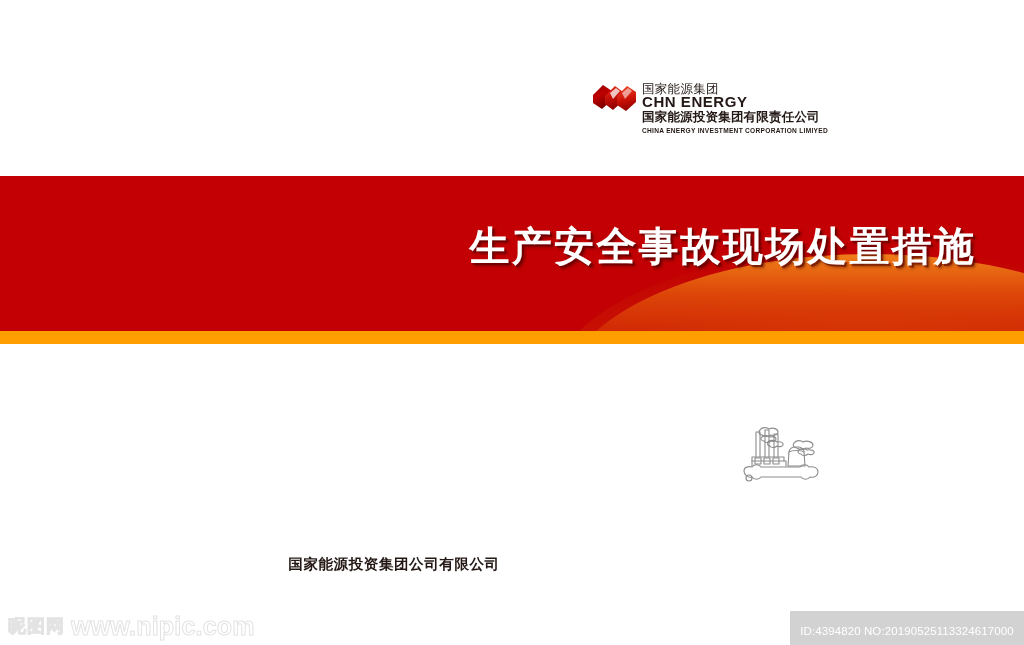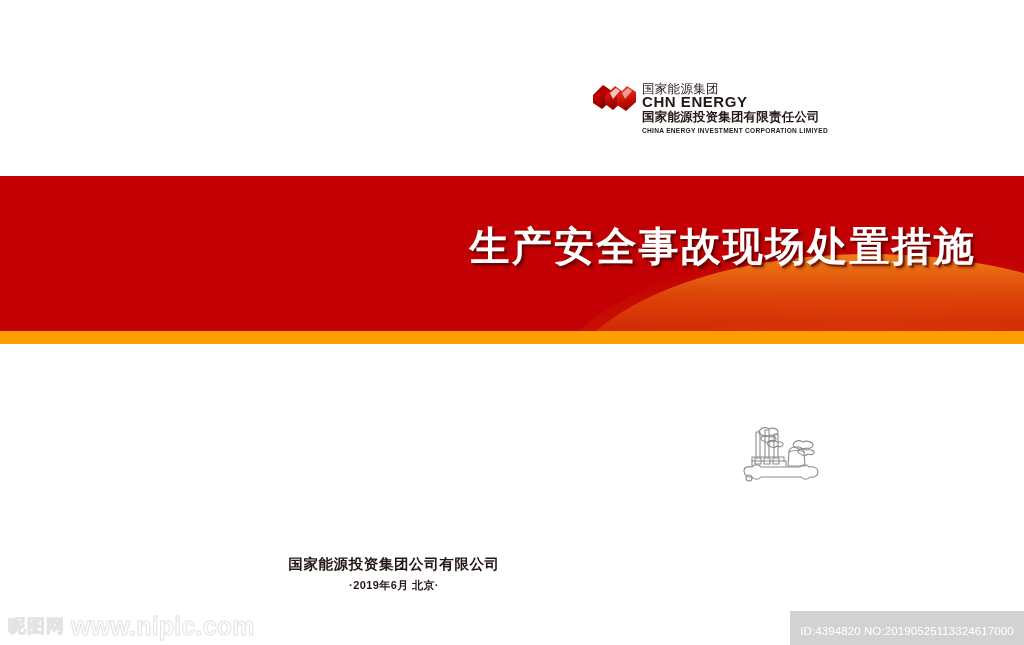--- a/index.html
+++ b/index.html
@@ -322,21 +322,20 @@
                C37 32 33 32 32 30 C29 30 29 26 31 25 Z"></path>
 
       <path d="M56 27 C58 24 63 24 65 26 C69 24 75 26 75 29 C75 32 71 33 68 32
                C66 34 61 34 59 32 C56 32 54 29 56 27 Z"></path>
       <path d="M61 34 C63 32 67 32 69 34 C73 33 77 35 76 37 C75 39 72 39 70 38
                C68 40 64 40 63 38 C60 38 59 35 61 34 Z"></path>
     </svg>
   </div>
 
   <div id="footer-company">国家能源投资集团公司有限公司</div>
-  <div id="footer-date">·2019年6月 北京·</div>
 
   <div id="watermark-left">
     <span id="wm-cn">昵图网</span>
     <span id="wm-url">www.nipic.com</span>
   </div>
 
   <div id="id-bar">
     <span id="id-bar-text">ID:4394820 NO:20190525113324617000</span>
   </div>
 

